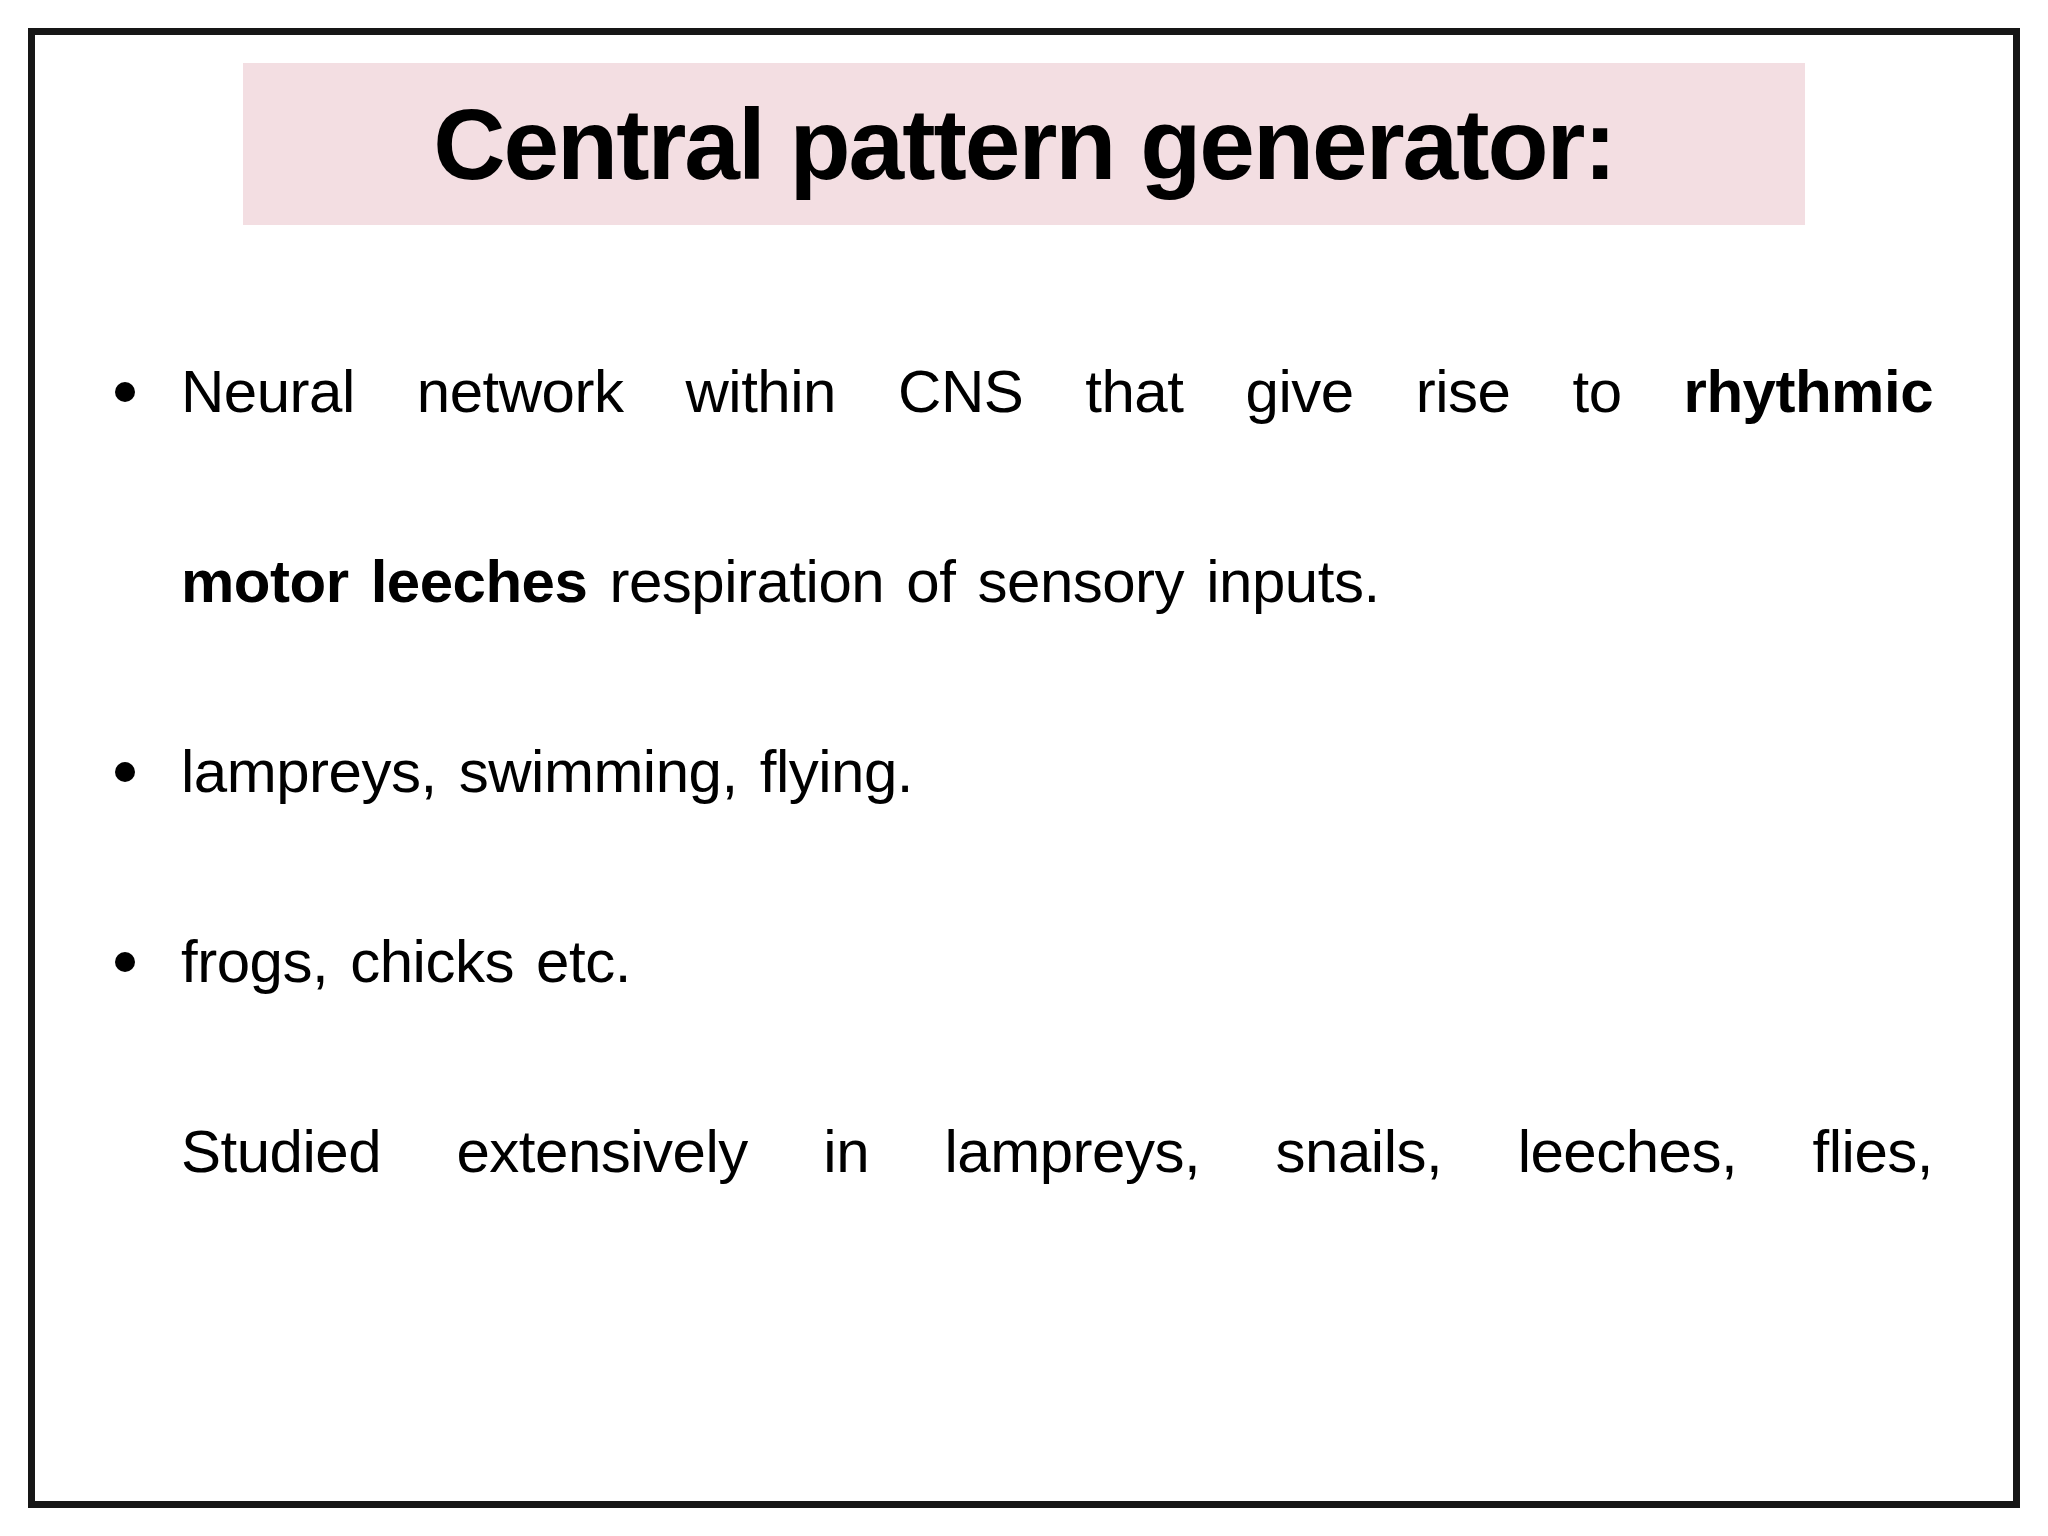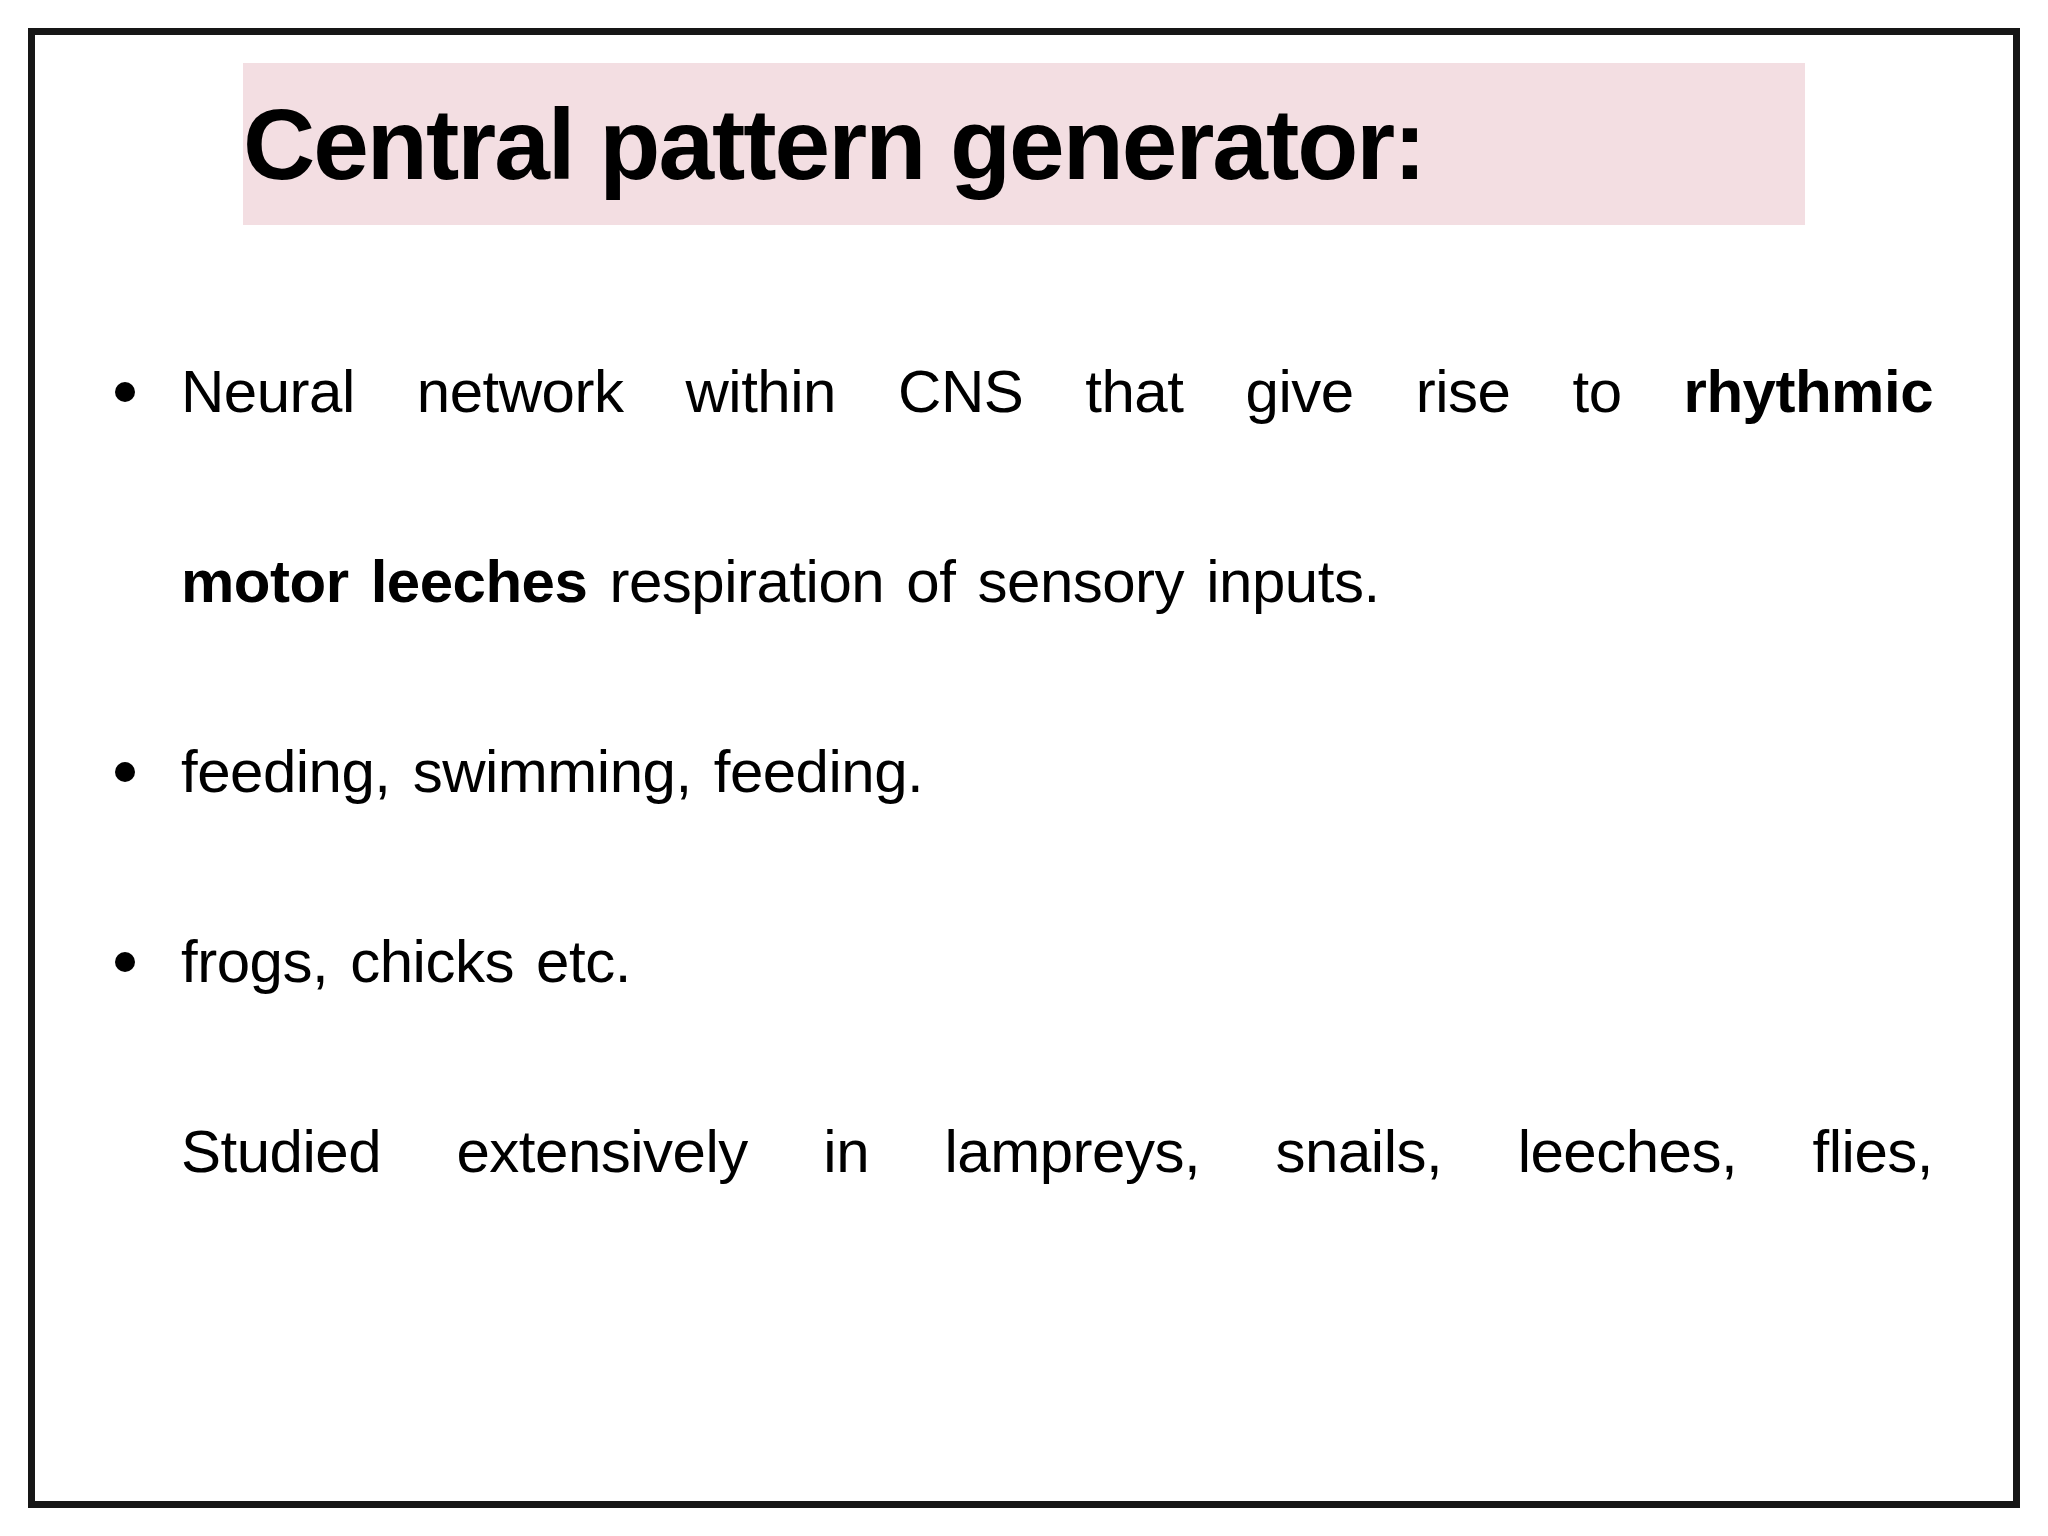--- a/index.html
+++ b/index.html
@@ -34,20 +34,21 @@
     background: var(--background);
     overflow: hidden;
   }
   .title-box {
     margin: 28px auto 0 auto;
     width: 1562px;
     height: 162px;
     background: var(--title-bg);
     display: flex;
     align-items: center;
+    justify-content: center;
   }
   .slide-title {
     margin: 0;
     font-size: 100px;
     font-weight: 700;
     letter-spacing: -2px;
     line-height: 1;
     white-space: nowrap;
   }
   .bullets {
@@ -100,21 +101,21 @@
         <span class="dot"></span>
         <div class="text-block">
           <div class="line justify"><span>Neural network within CNS that give rise to </span><span class="b">rhythmic</span><span></span></div>
           <div class="line"><span></span><span class="b">motor leeches</span><span> respiration of sensory inputs.</span></div>
         </div>
       </div>
 
       <div class="bullet-item">
         <span class="dot"></span>
         <div class="text-block">
-          <div class="line"><span>feeding, swimming, feeding.</span><span class="b"></span><span></span></div>
+          <div class="line"><span>lampreys, swimming, flying.</span><span class="b"></span><span></span></div>
         </div>
       </div>
 
       <div class="bullet-item">
         <span class="dot"></span>
         <div class="text-block">
           <div class="line"><span>frogs, chicks etc.</span><span class="b"></span><span></span></div>
           <div class="line justify"><span>Studied extensively in lampreys, snails, leeches, flies,</span><span class="b"></span><span></span></div>
         </div>
       </div>

